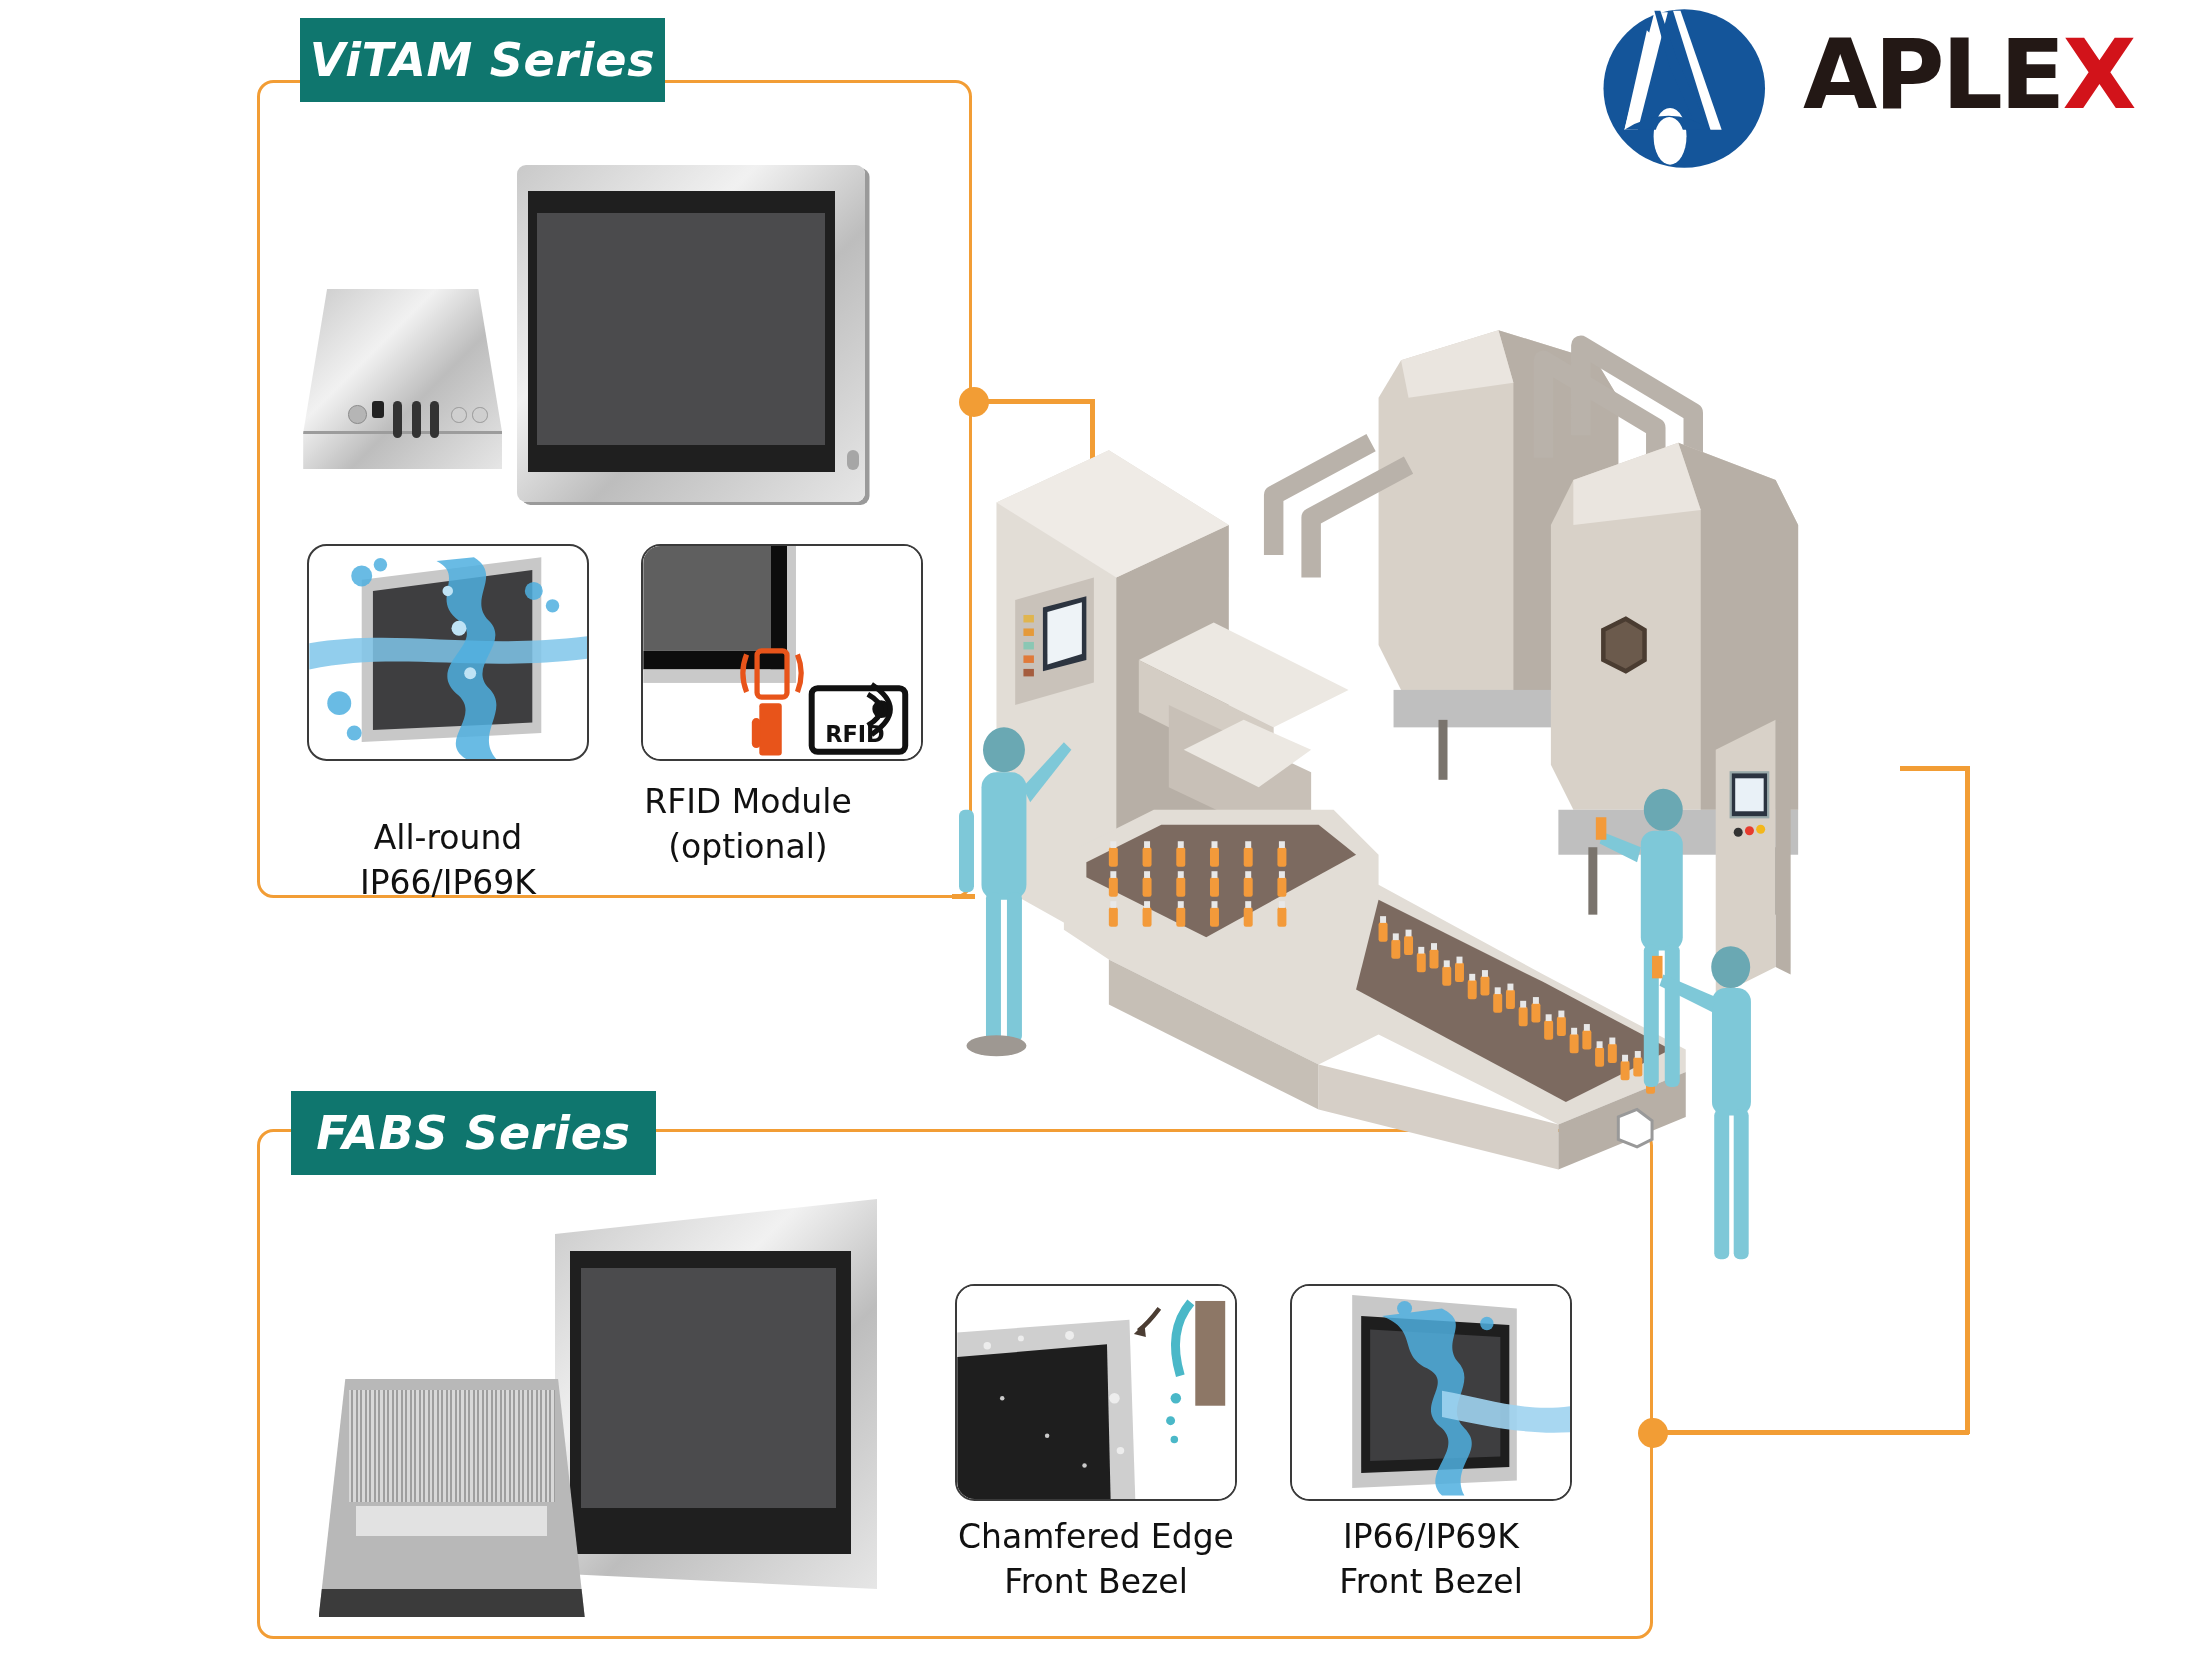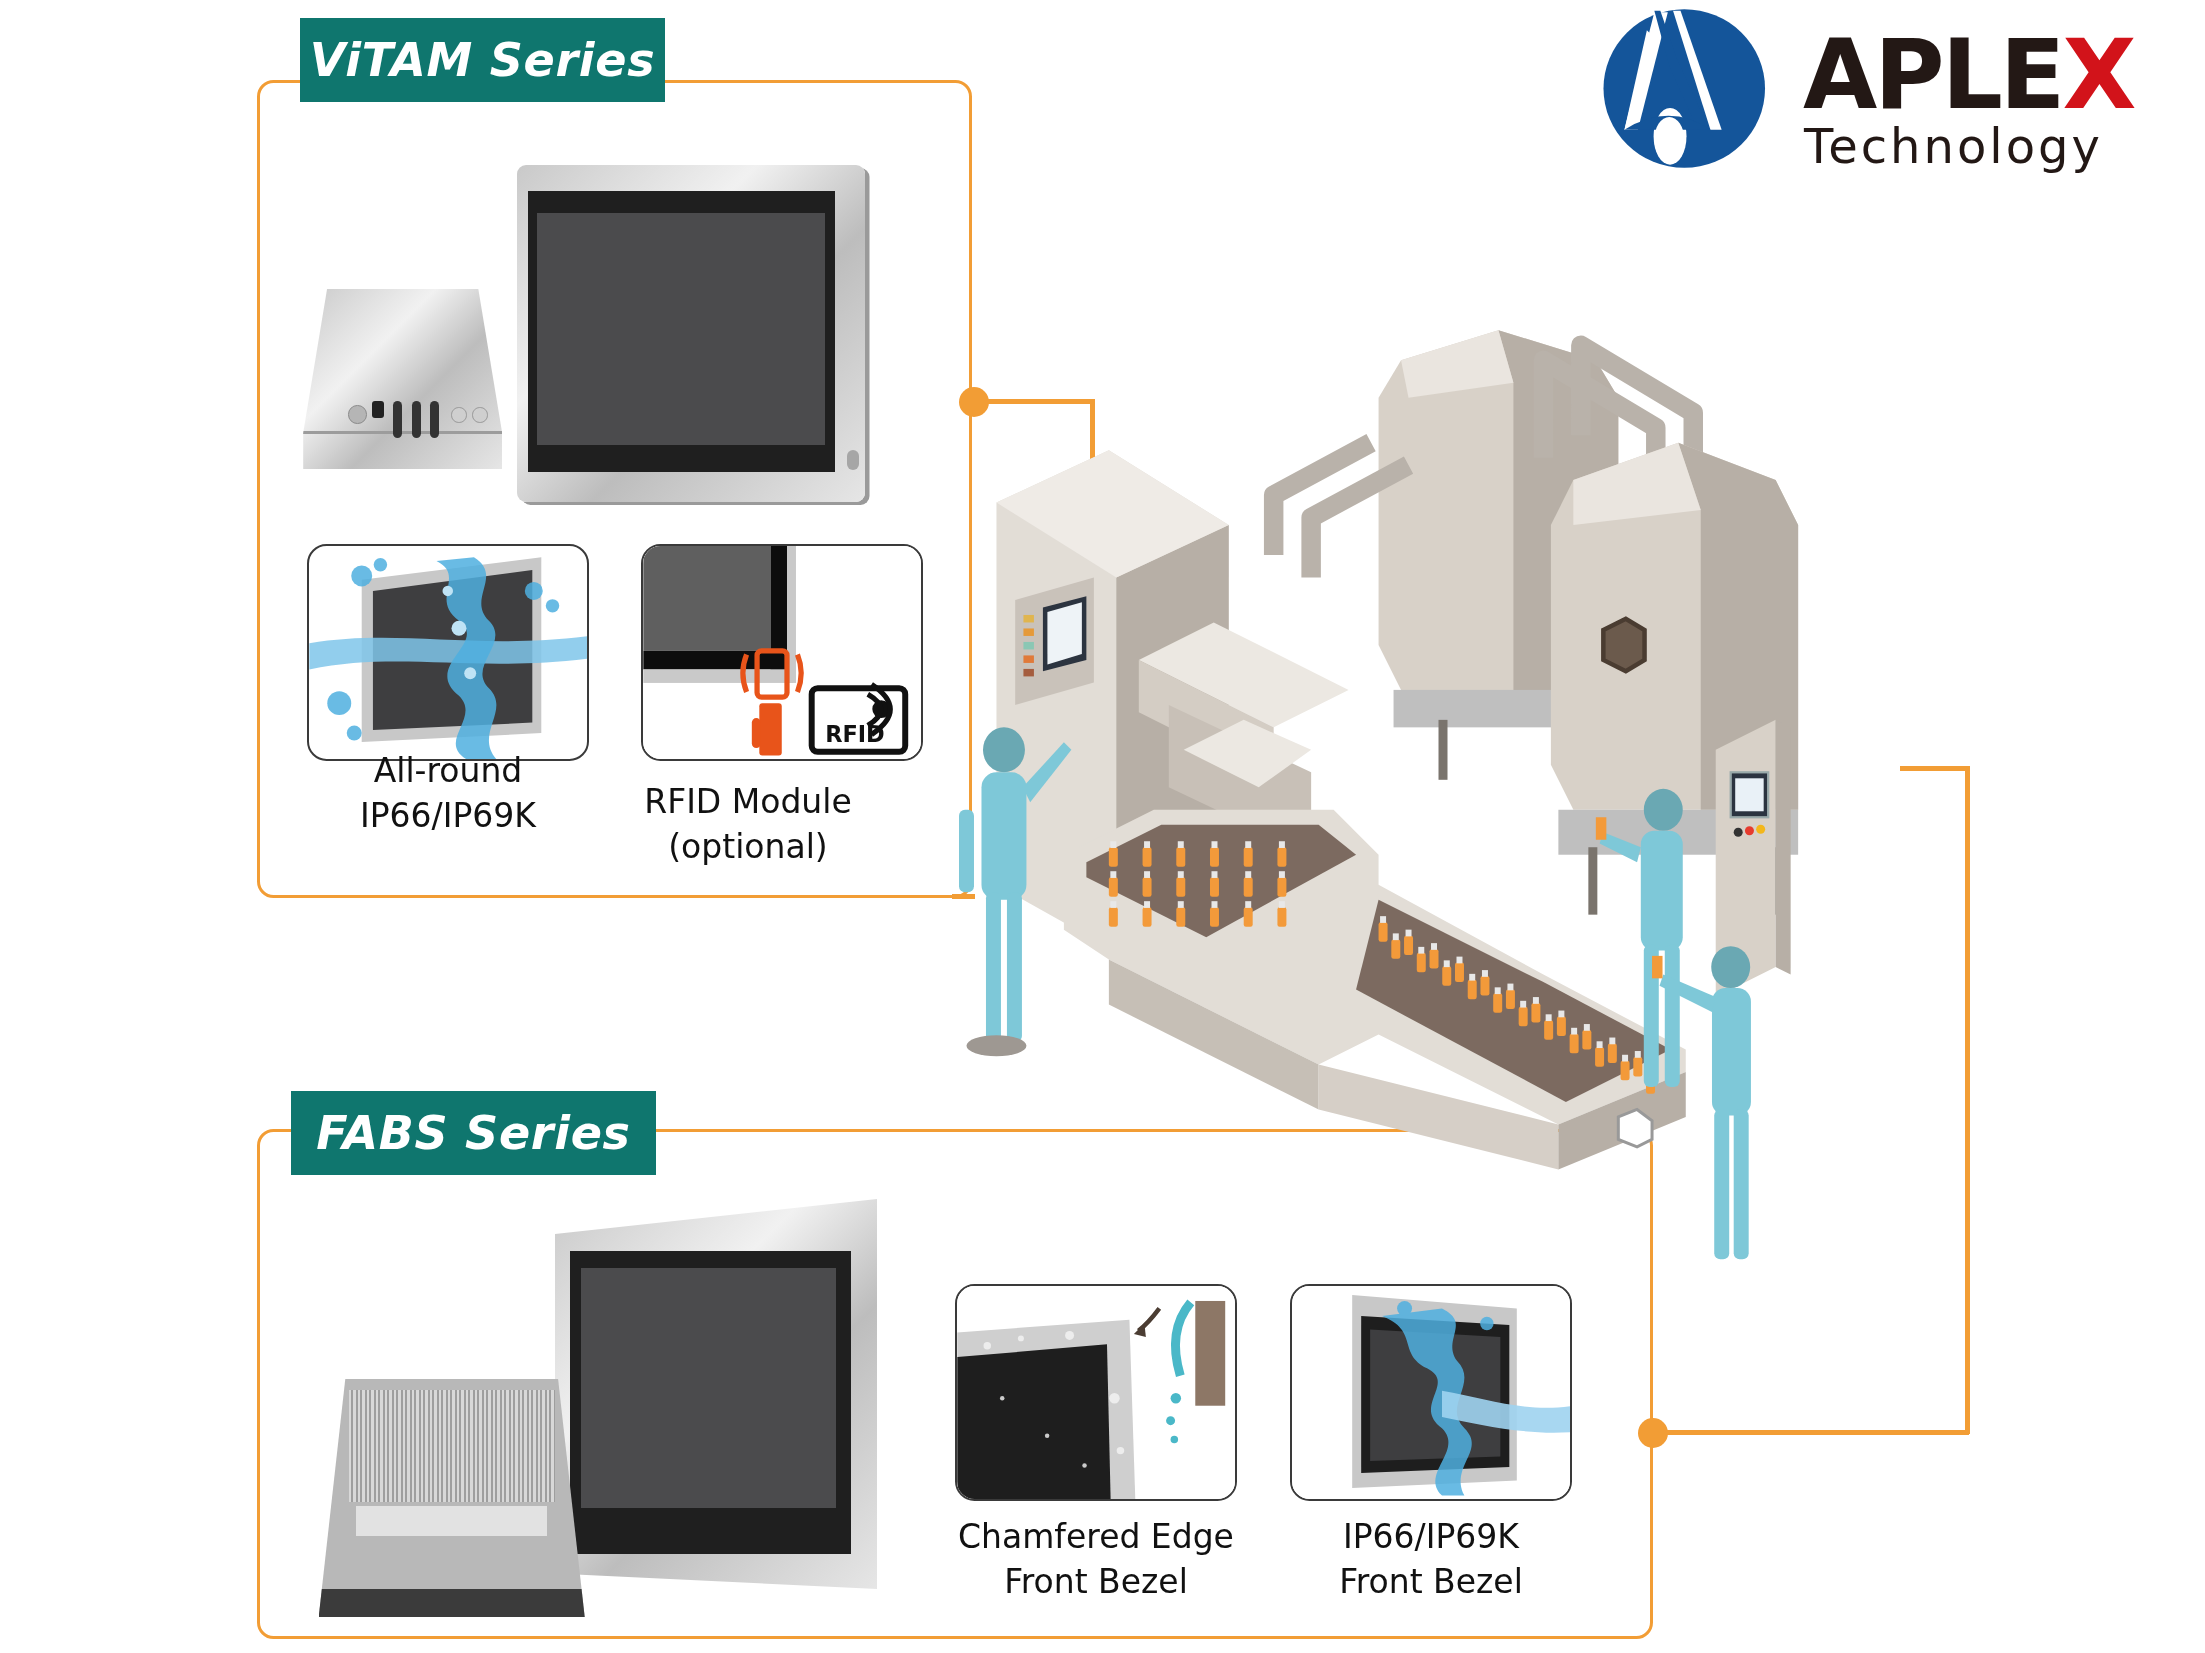--- a/index.html
+++ b/index.html
@@ -37,21 +37,20 @@
     <polygon points="78,6 100,70 142,162 128,165 90,80 70,6" fill="#14559a"></polygon>
     <polygon points="95,6 145,165 160,165 105,6" fill="#fff"></polygon>
     <polygon points="60,32 30,165 38,165 66,38" fill="#fff"></polygon>
     <ellipse cx="91" cy="174" rx="22" ry="38" fill="#fff"></ellipse>
     <path d="M30,165 Q90,128 145,165 Z" fill="#14559a"></path>
     <ellipse cx="90" cy="178" rx="20" ry="30" fill="#fff"></ellipse>
   </svg>
   <div class="abs logo-text" style="left:201px; top:21px; font-size:96px; line-height:96px; letter-spacing:-3px;">
     <span>APLE</span><span style="color:#d2131a;">X</span>
   </div>
-  <div class="abs" style="left:202px; top:112px; font-family:'DejaVu Sans',sans-serif; font-size:48px; color:#231815; letter-spacing:3px;">Technology</div>
 </div>
 
 <div class="frame" style="left:257px; top:80px; width:715px; height:818px;"></div>
 <div class="series-tab" style="left:300px; top:18px; width:365px; height:84px;">
   <span>ViTAM Series</span>
 </div>
 
 <div class="abs" style="left:292px; top:135px; width:659px; height:367px;">
 
   <div class="abs steel" style="left:225px; top:30px; width:348px; height:337px; border-radius:9px; box-shadow:4.5px 3px 0 #9a9a9a;">
@@ -110,21 +109,21 @@
     <path d="M138,145 Q128,170 138,195" stroke="#e8541a" stroke-width="7" fill="none"></path>
     <path d="M206,145 Q216,170 206,195" stroke="#e8541a" stroke-width="7" fill="none"></path>
 
     <rect x="225" y="190" width="125" height="85" rx="8" fill="#fff" stroke="#111" stroke-width="8"></rect>
     <circle cx="318" cy="218" r="12" fill="#111"></circle>
     <path d="M300,198 Q335,218 300,240" stroke="#111" stroke-width="7" fill="none"></path>
     <path d="M305,185 Q355,218 305,252" stroke="#111" stroke-width="7" fill="none"></path>
     <text x="243" y="262" font-family="DejaVu Sans, sans-serif" font-weight="bold" font-size="30" fill="#111">RFID</text>
   </svg>
 </div>
-<div class="caption" style="left:307px; top:748px; width:282px;">
+<div class="caption" style="left:307px; top:815px; width:282px;">
   <div>All-round</div>
   <div>IP66/IP69K</div>
 </div>
 <div class="caption" style="left:607px; top:779px; width:282px;">
   <div>RFID Module</div>
   <div>(optional)</div>
 </div>
 
 <div class="dot" style="left:959px; top:387px;"></div>
 <div class="line" style="left:974px; top:399px; width:120px; height:4.5px;"></div>

